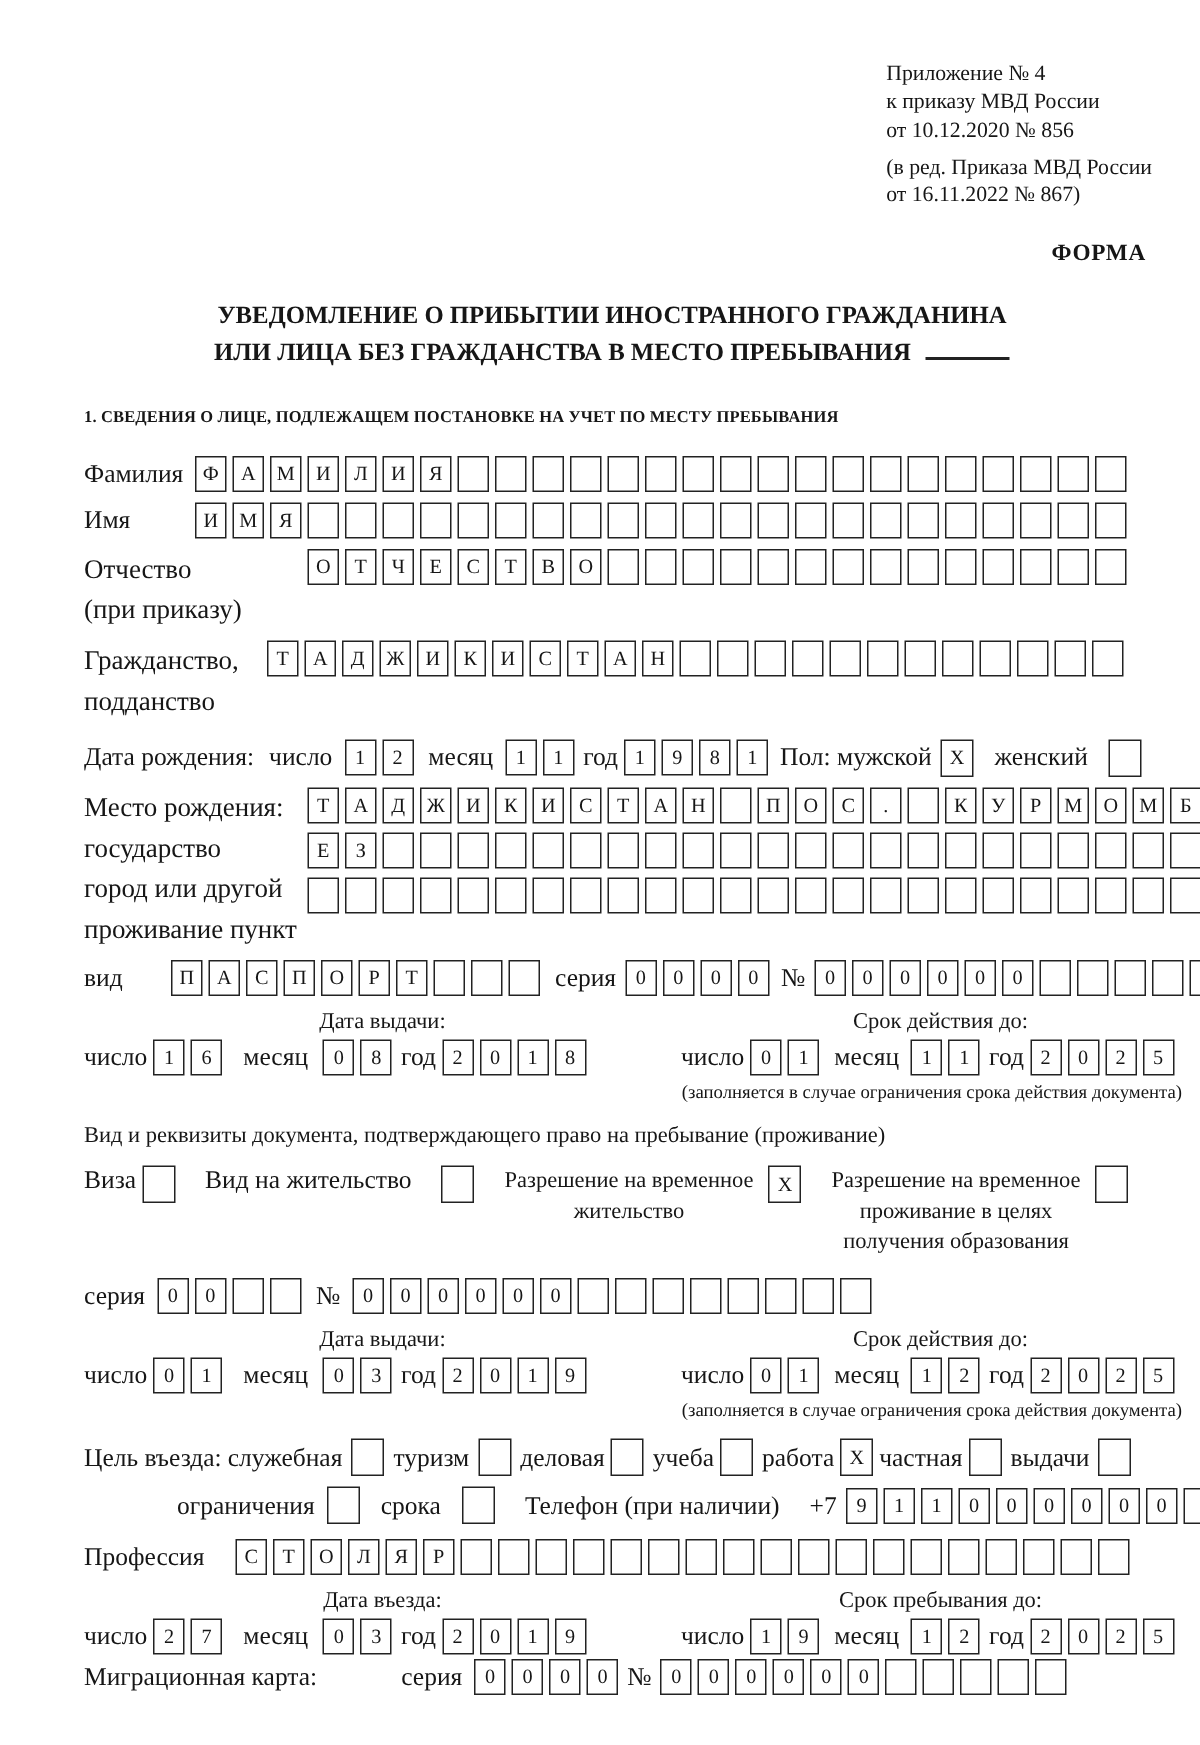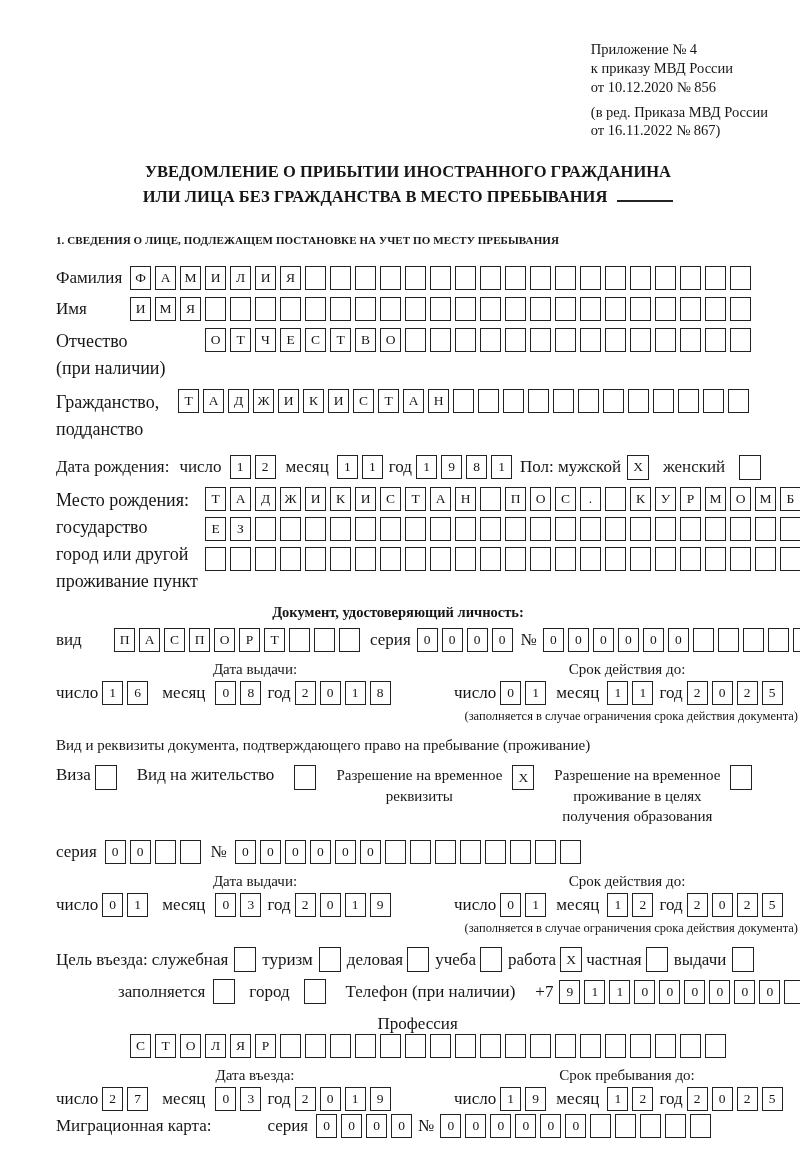--- a/index.html
+++ b/index.html
@@ -44,21 +44,21 @@
   .ml4{margin-left:4px;} .ml6{margin-left:6px;} .ml8{margin-left:8px;}
   .ml10{margin-left:10px;} .ml14{margin-left:14px;} .ml20{margin-left:20px;}
 
   .center-bold { text-align:center; font-weight:bold; font-size:14.5px; margin-top:9px; margin-right:60px; }
 
   .daterow { display:flex; margin-top:9px; align-items:flex-start; }
   .dg-left { flex:0 0 398px; }
   .dg-right{ flex:1; }
   .dg-head { text-align:center; font-size:15px; margin-bottom:3px; }
   .dg-row  { display:flex; align-items:center; }
-  .dg-note { font-size:12.5px; text-align:right; margin-top:4px; padding-right:2px; white-space:nowrap; }
+  .dg-note { font-size:12.5px; text-align:right; margin-top:4px; padding-right:12px; white-space:nowrap; }
 
   .para { font-size:15px; line-height:1.65; margin-top:9px; }
 
   .cbrow { margin-top:8px; }
   .cb-multi { font-size:15px; line-height:1.35; text-align:center; flex:none; }
 </style>
 </head>
 <body>
 
 <div class="page">
@@ -66,20 +66,21 @@
   <div class="hdr-wrap">
     <div class="hdr-block">
       <div>Приложение № 4</div>
       <div>к приказу МВД России</div>
       <div>от 10.12.2020 № 856</div>
       <div class="hdr-gap">(в ред. Приказа МВД России</div>
       <div>от 16.11.2022 № 867)</div>
     </div>
   </div>
 
+  <div class="forma">ФОРМА</div>
 
   <div class="title">
     <div>УВЕДОМЛЕНИЕ О ПРИБЫТИИ ИНОСТРАННОГО ГРАЖДАНИНА</div>
     <div><span>ИЛИ ЛИЦА БЕЗ ГРАЖДАНСТВА В МЕСТО ПРЕБЫВАНИЯ</span><span class="uline"></span></div>
   </div>
 
   <div class="sec-head">1. СВЕДЕНИЯ О ЛИЦЕ, ПОДЛЕЖАЩЕМ ПОСТАНОВКЕ НА УЧЕТ ПО МЕСТУ ПРЕБЫВАНИЯ</div>
 
   <div class="row" style="margin-top:20px;">
     <span class="lbl w-name">Фамилия</span>
@@ -139,21 +140,21 @@
         <span class="cell"></span>
         <span class="cell"></span>
         <span class="cell"></span>
         <span class="cell"></span>
       </span>
   </div>
 
   <div class="row top">
     <span class="lblcol w-pat">
       <div>Отчество</div>
-      <div>(при наличии)</div>
+      <div>(при приказу)</div>
     </span>
     <span class="cells">
         <span class="cell">О</span>
         <span class="cell">Т</span>
         <span class="cell">Ч</span>
         <span class="cell">Е</span>
         <span class="cell">С</span>
         <span class="cell">Т</span>
         <span class="cell">В</span>
         <span class="cell">О</span>
@@ -317,21 +318,20 @@
           <span class="cell"></span>
           <span class="cell"></span>
           <span class="cell"></span>
           <span class="cell"></span>
           <span class="cell"></span>
           <span class="cell"></span>
         </div>
     </span>
   </div>
 
-  <div class="center-bold">Документ, удостоверяющий личность:</div>
 
   <div class="row">
     <span class="lbl w-vid">вид</span>
     <span class="cells">
         <span class="cell">П</span>
         <span class="cell">А</span>
         <span class="cell">С</span>
         <span class="cell">П</span>
         <span class="cell">О</span>
         <span class="cell">Р</span>
@@ -419,21 +419,21 @@
     <span class="lbl">Виза</span>
     <span class="cells cb ml4">
         <span class="cell"></span>
       </span>
     <span class="lbl ml20">Вид на жительство</span>
     <span class="cells cb ml20">
         <span class="cell"></span>
       </span>
     <span class="cb-multi ml20">
       <div>Разрешение на временное</div>
-      <div>реквизиты</div>
+      <div>жительство</div>
     </span>
     <span class="cells cb ml10">
         <span class="cell">X</span>
       </span>
     <span class="cb-multi ml20">
       <div>Разрешение на временное</div>
       <div>проживание в целях</div>
       <div>получения образования</div>
     </span>
     <span class="cells cb ml10">
@@ -542,45 +542,45 @@
     <span class="cells cb ml4">
         <span class="cell"></span>
       </span>
     <span class="lbl ml6">выдачи</span>
     <span class="cells cb ml6">
         <span class="cell"></span>
       </span>
   </div>
 
   <div class="row" style="padding-left:62px;">
-    <span class="lbl">заполняется</span>
+    <span class="lbl">ограничения</span>
     <span class="cells cb ml8">
         <span class="cell"></span>
       </span>
-    <span class="lbl ml14">город</span>
+    <span class="lbl ml14">срока</span>
     <span class="cells cb ml14">
         <span class="cell"></span>
       </span>
     <span class="lbl ml20">Телефон (при наличии)</span>
     <span class="lbl ml20">+7</span>
     <span class="cells ml6">
         <span class="cell">9</span>
         <span class="cell">1</span>
         <span class="cell">1</span>
         <span class="cell">0</span>
         <span class="cell">0</span>
         <span class="cell">0</span>
         <span class="cell">0</span>
         <span class="cell">0</span>
         <span class="cell">0</span>
         <span class="cell"></span>
       </span>
   </div>
 
-  <div class="row" style="margin-top:10px;flex-direction:column;">
+  <div class="row" style="margin-top:10px;">
     <span class="lbl w-prof">Профессия</span>
     <span class="cells">
         <span class="cell">С</span>
         <span class="cell">Т</span>
         <span class="cell">О</span>
         <span class="cell">Л</span>
         <span class="cell">Я</span>
         <span class="cell">Р</span>
         <span class="cell"></span>
         <span class="cell"></span>

